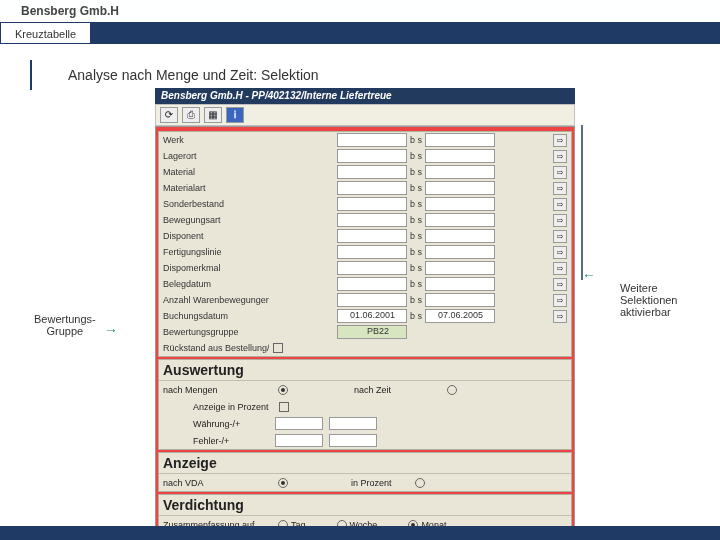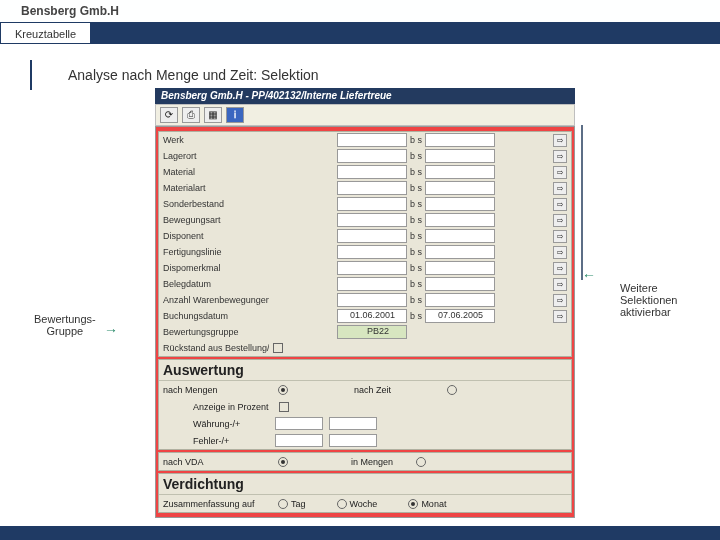--- a/index.html
+++ b/index.html
@@ -193,25 +193,26 @@
         </div>
       <div class="rline">
           <div class="lbl" style="padding-left:30px">Fehler-/+</div>
           <div class="small-fld"></div>
           <div style="width:6px"></div>
           <div class="small-fld"></div>
         </div>
     </div>
 
     <div class="sel-panel">
+      <div class="grp-title">Anzeige</div>
       <div class="rline">
           <div class="lbl">nach VDA</div>
           <div class="radio sel"></div>
           <div style="width:60px"></div>
-          <span>in Mengen</span>
+          <span>in Prozent</span>
           <div style="width:20px"></div>
           <div class="radio"></div>
         </div>
     </div>
 
     <div class="sel-panel">
       <div class="grp-title">Verdichtung</div>
       <div class="rline">
           <div class="lbl">Zusammenfassung auf</div>
         <div class="radio"></div>

